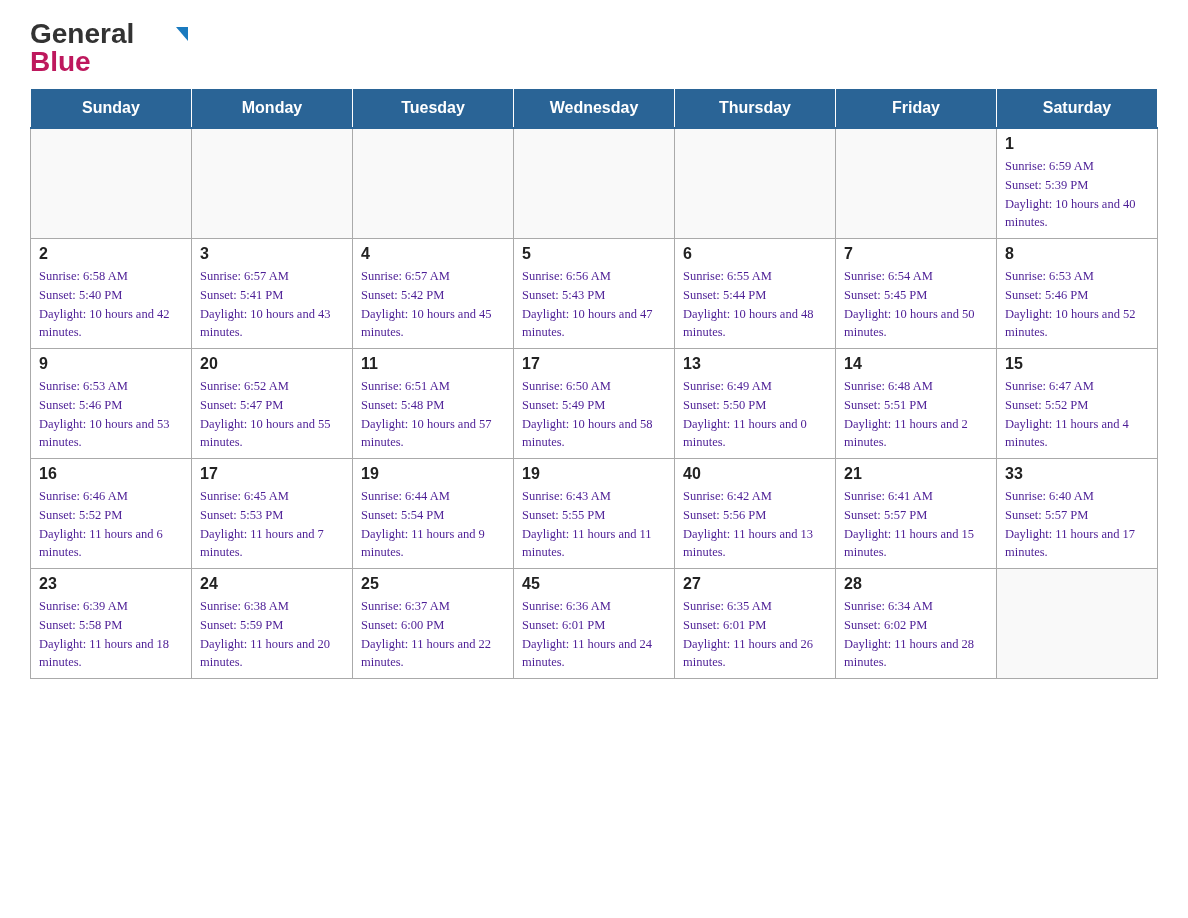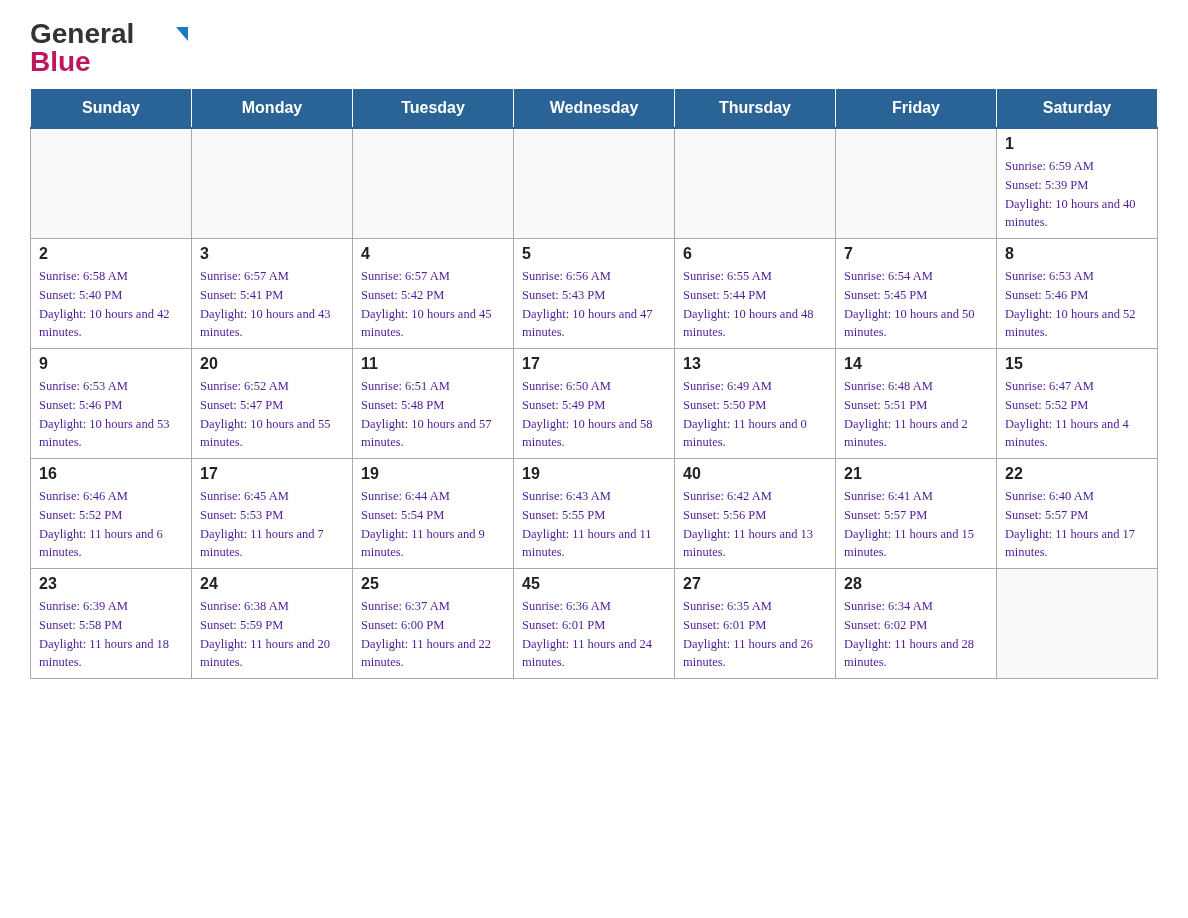--- a/index.html
+++ b/index.html
@@ -224,21 +224,21 @@
         </td>
         <td>
           <div class="day-number">40</div>
           <div class="day-info">Sunrise: 6:42 AM<br>Sunset: 5:56 PM<br>Daylight: 11 hours and 13 minutes.</div>
         </td>
         <td>
           <div class="day-number">21</div>
           <div class="day-info">Sunrise: 6:41 AM<br>Sunset: 5:57 PM<br>Daylight: 11 hours and 15 minutes.</div>
         </td>
         <td>
-          <div class="day-number">22</div>
+          <div class="day-number">33</div>
           <div class="day-info">Sunrise: 6:40 AM<br>Sunset: 5:57 PM<br>Daylight: 11 hours and 17 minutes.</div>
         </td>
       </tr>
       <tr>
         <td>
           <div class="day-number">23</div>
           <div class="day-info">Sunrise: 6:39 AM<br>Sunset: 5:58 PM<br>Daylight: 11 hours and 18 minutes.</div>
         </td>
         <td>
           <div class="day-number">24</div>

